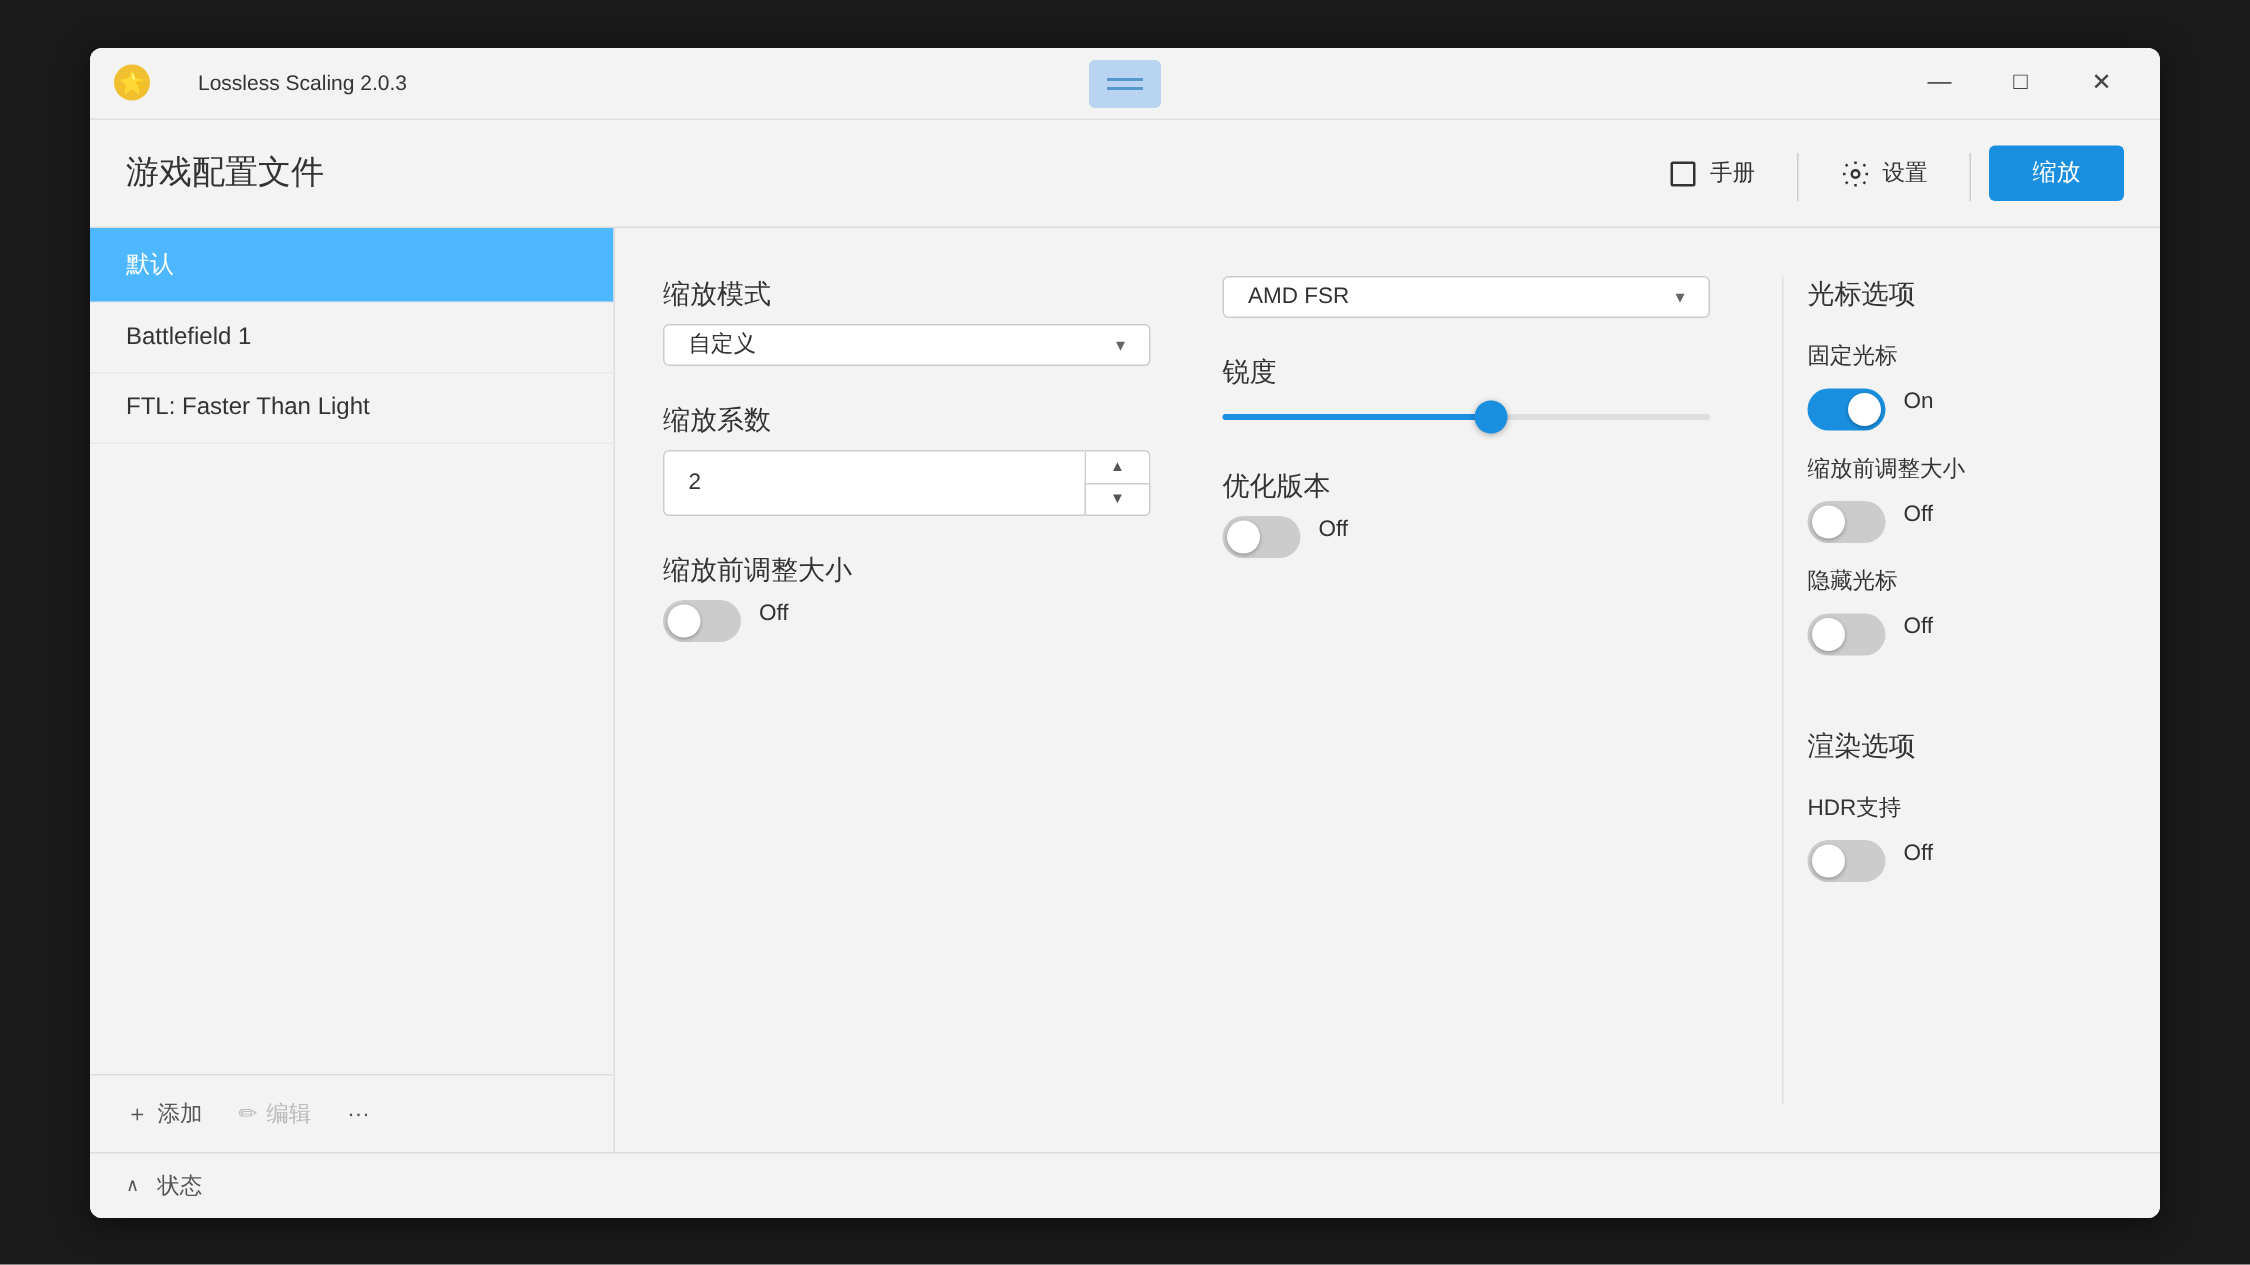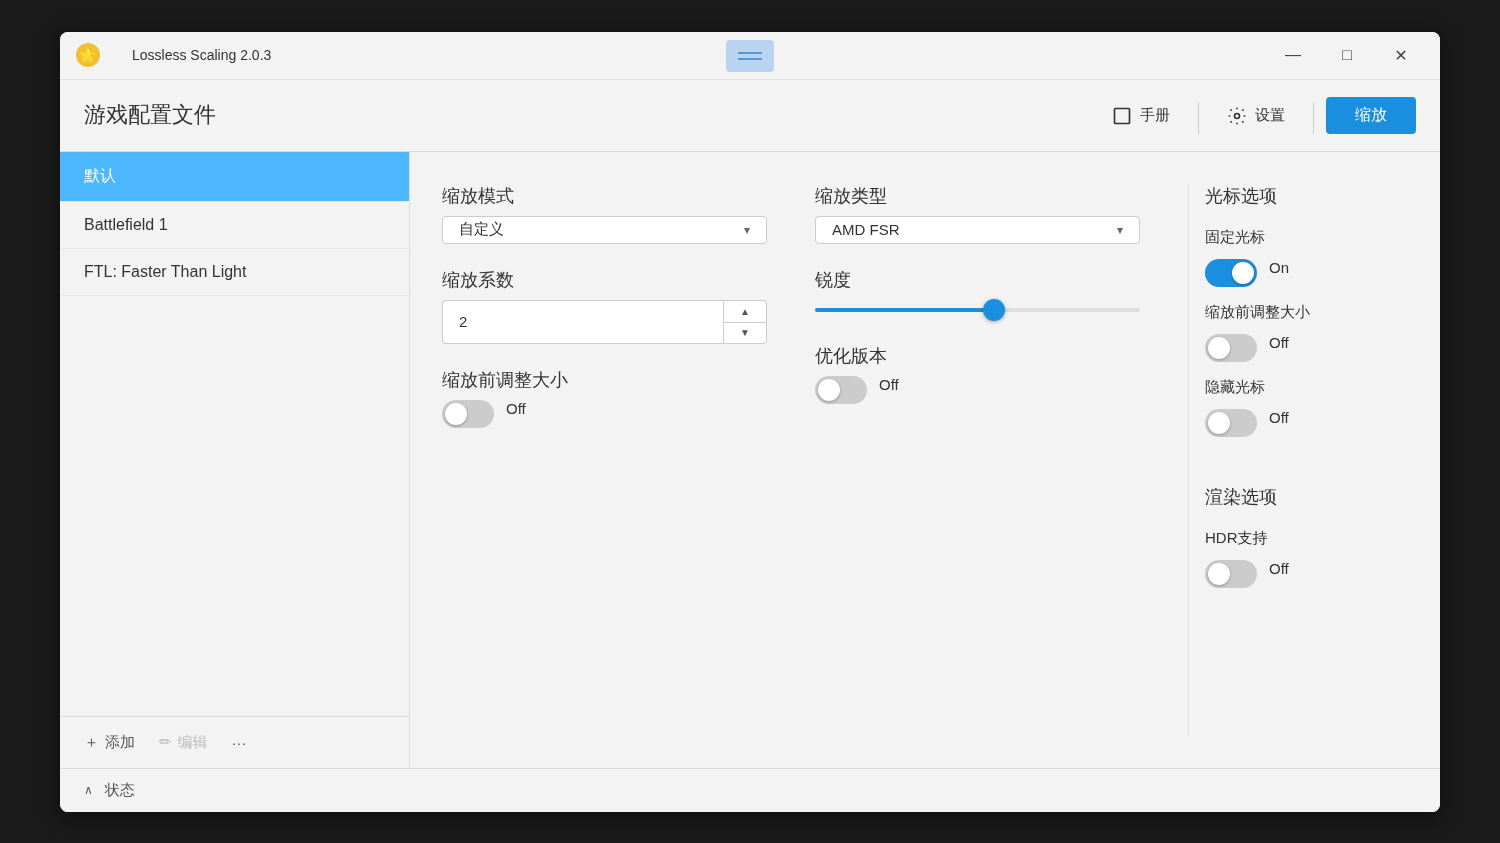--- a/index.html
+++ b/index.html
@@ -463,21 +463,20 @@
               <div class="toggle off">
                 <div class="toggle-thumb"></div>
               </div>
               <span class="toggle-label">Off</span>
             </div>
           </div>
         </div>
 
         <div class="content-col">
           <div>
-            <div class="section-title">缩放类型</div>
             <div class="dropdown">
               <span>AMD FSR</span>
               <span class="chevron-down">▾</span>
             </div>
           </div>
           <div>
             <div class="section-title">锐度</div>
             <div class="slider-container">
               <div class="slider-track">
                 <div class="slider-fill" style="width:55%"></div>

